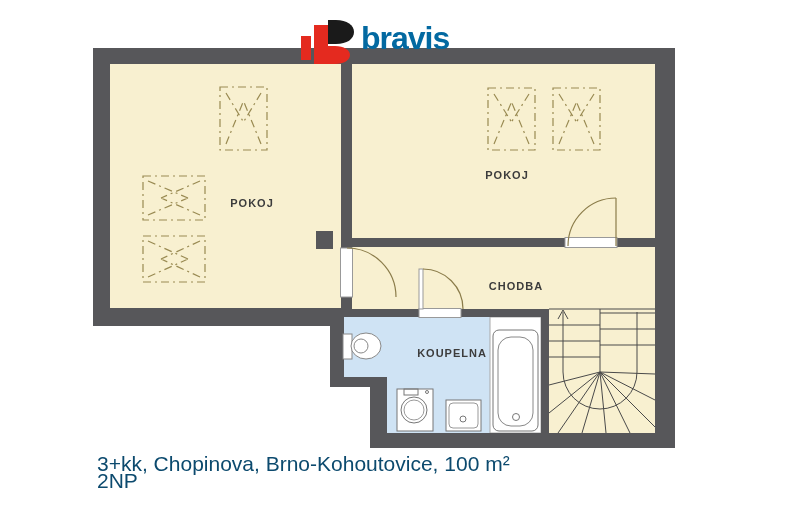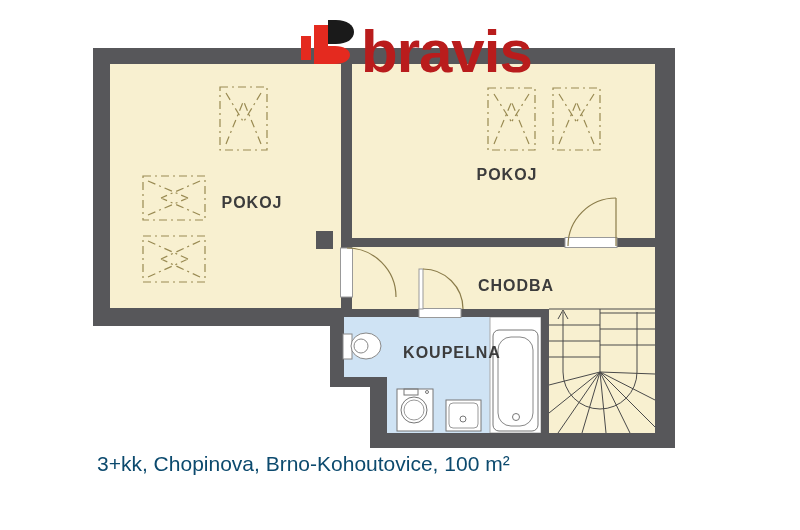--- a/index.html
+++ b/index.html
@@ -1,24 +1,24 @@
 <!DOCTYPE html>
 <html><head>
 <meta charset="utf-8">
 <style>
   html,body{margin:0;padding:0;}
   body{background:#fff;font-family:"Liberation Sans",sans-serif;}
   .stage{position:relative;width:800px;height:530px;background:#ffffff;overflow:hidden;}
   .plan-svg{position:absolute;left:0;top:0;width:800px;height:530px;}
   .room-label{position:absolute;transform:translate(-50%,-50%);
-    font-size:16px;font-weight:bold;letter-spacing:1px;color:#3c3c3c;white-space:nowrap;}
+    font-size:11px;font-weight:bold;letter-spacing:1px;color:#3c3c3c;white-space:nowrap;}
   .logo{position:absolute;left:299px;top:14px;width:220px;height:54px;}
   .logo-icon{position:absolute;left:2px;top:4px;}
-  .logo-text{position:absolute;left:62px;top:8px;font-size:60px;line-height:1;
-    font-weight:bold;color:#b91c1c;letter-spacing:-1px;}
+  .logo-text{position:absolute;left:62px;top:8px;font-size:32px;line-height:1;
+    font-weight:bold;color:#0369a1;letter-spacing:-1px;}
   .caption{position:absolute;left:97px;top:455px;font-size:21px;line-height:17px;color:#0c4a6e;}
 </style>
 </head>
 <body>
 
 <div class="stage">
 
   <svg class="plan-svg" viewBox="0 0 800 530">
 
     <g>
@@ -132,15 +132,16 @@
       <rect x="0" y="18" width="10" height="24" fill="#e42a1f"></rect>
       <rect x="13" y="7" width="14" height="39" fill="#e42a1f"></rect>
       <path d="M27,2 h8 c11,0 18,5 18,12 s-7,12 -18,12 h-8 z" fill="#1a1a1a"></path>
       <path d="M27,28 h7 c9,0 15,4 15,9 s-6,9 -15,9 h-7 z" fill="#e42a1f"></path>
     </svg>
     <div class="logo-text">bravis</div>
   </div>
 
   <div class="caption">
     <div>3+kk, Chopinova, Brno-Kohoutovice, 100 m²</div>
+    <div>2NP</div>
   </div>
 
 </div>
 
 </body></html>

